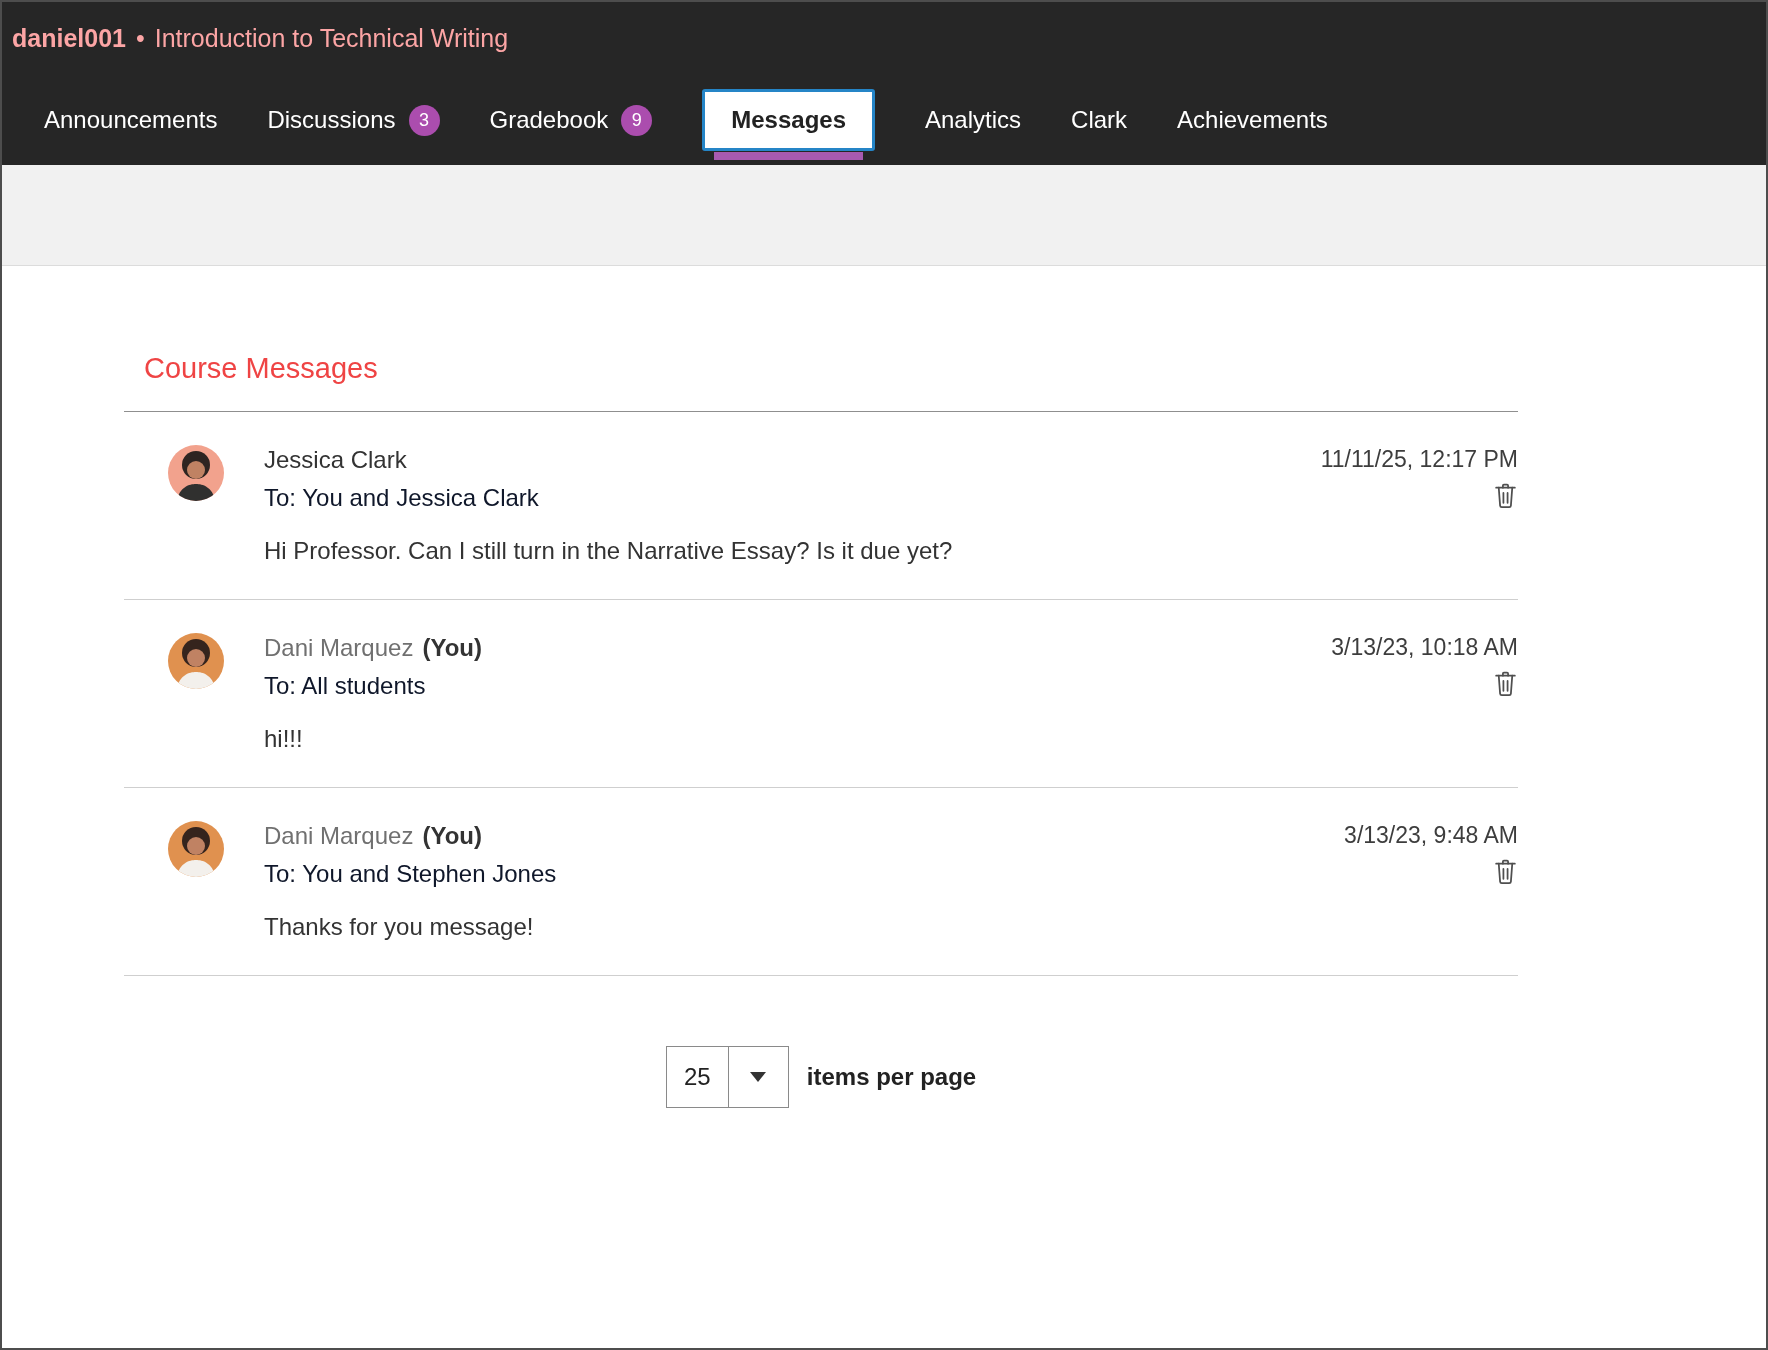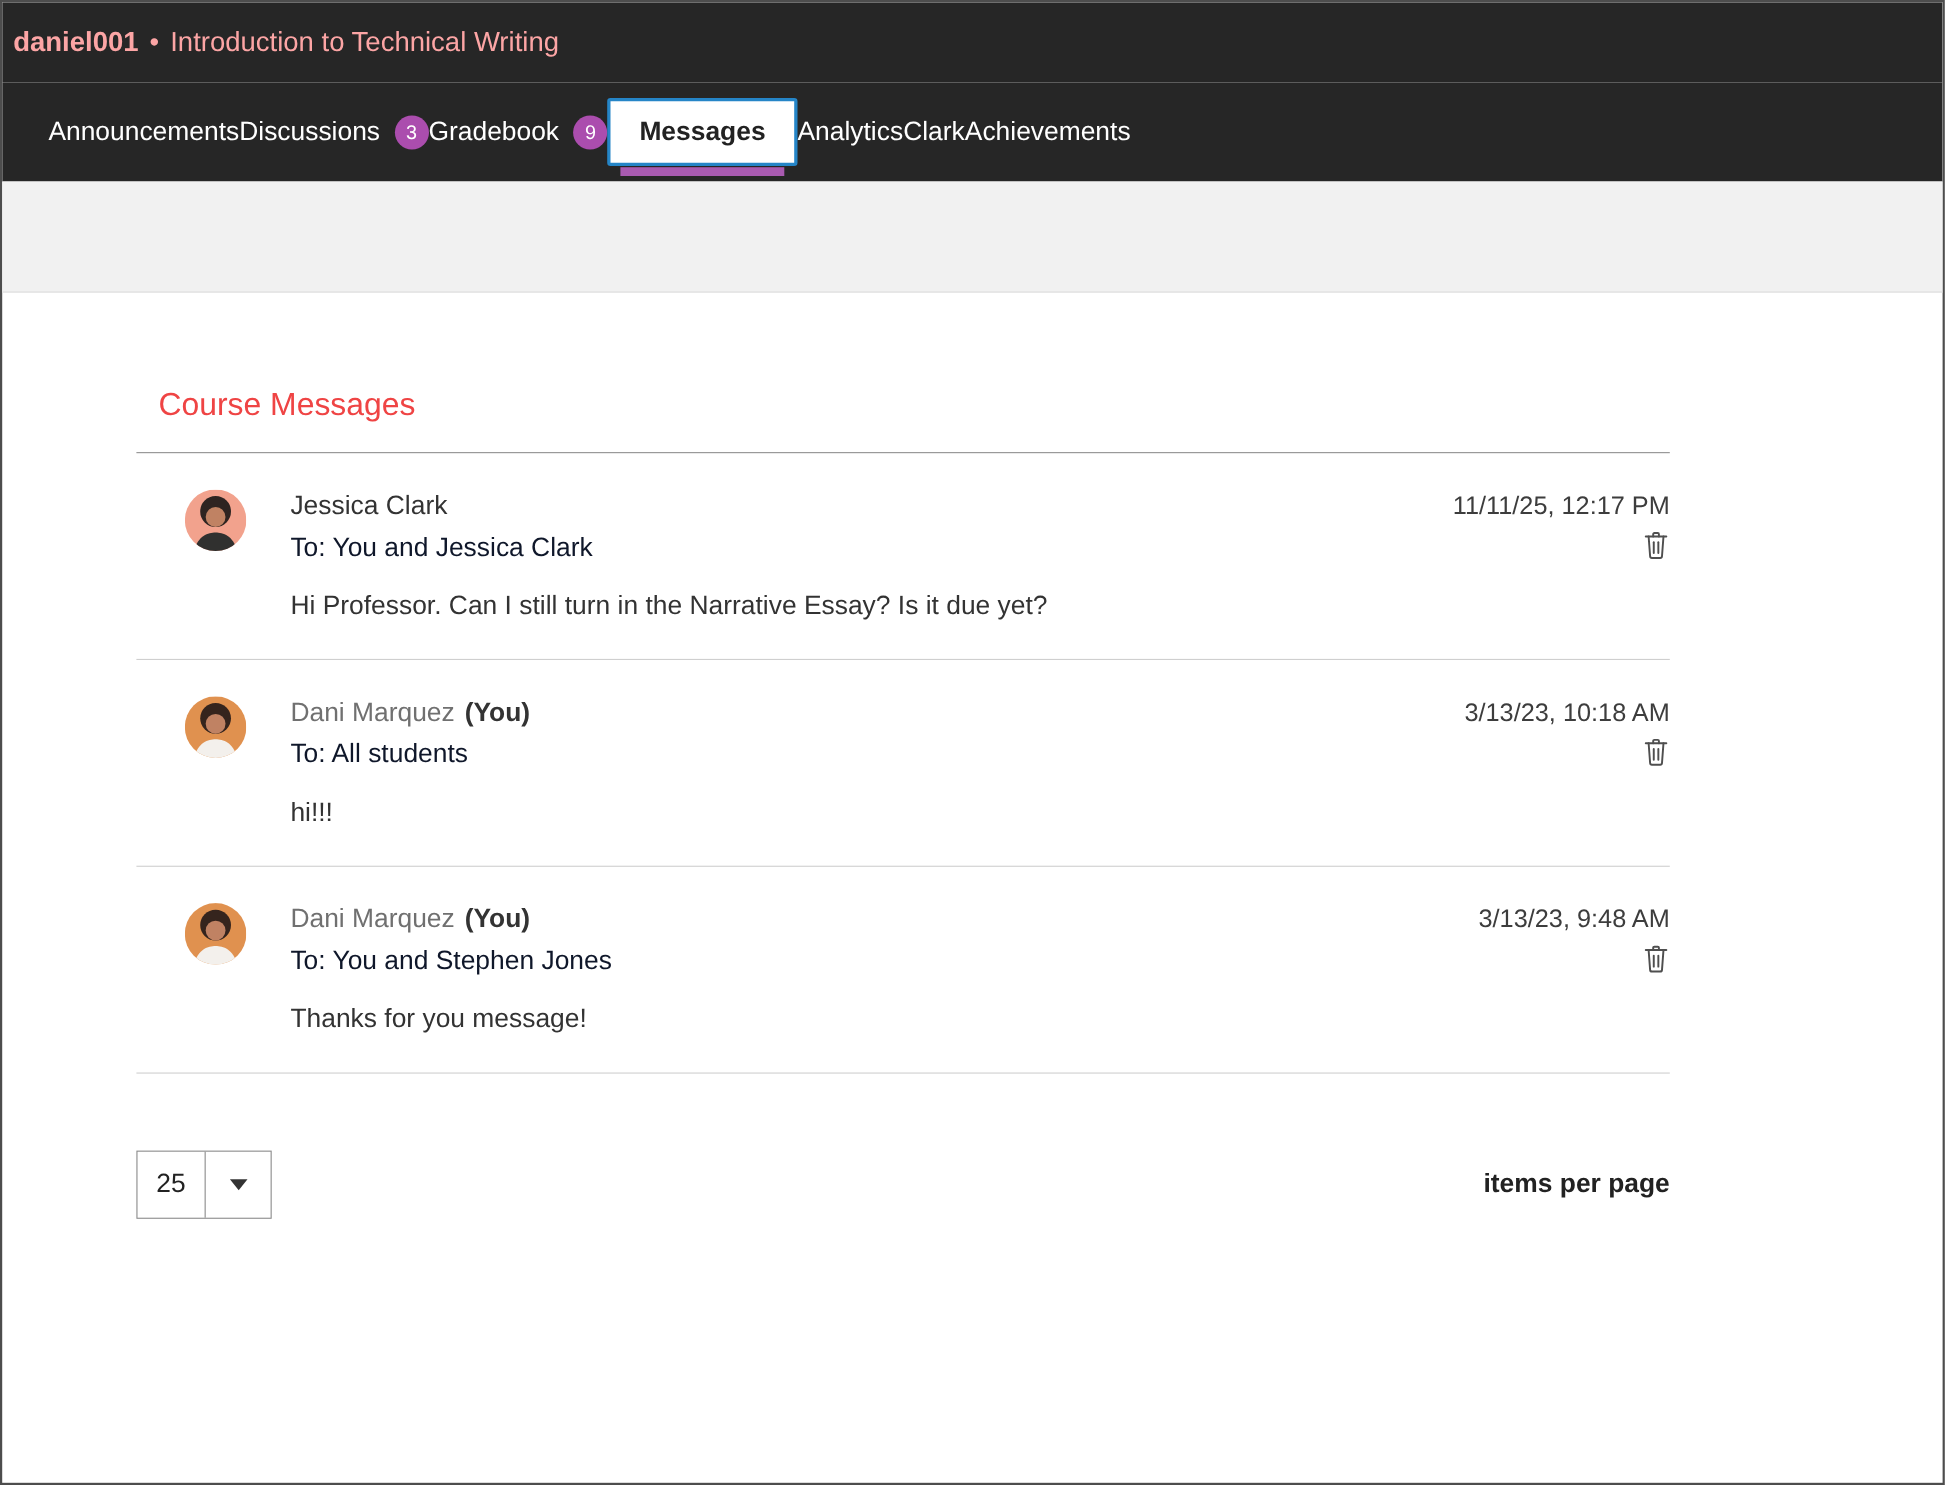--- a/index.html
+++ b/index.html
@@ -21,21 +21,21 @@
     padding: 0 10px;
     color: #fca5a5; font-size: 25px;
   }
   .topbar .username { font-weight: 700; }
   .topbar .sep { margin: 0 10px; }
 
   .navbar {
     background: var(--header-bg, #262626);
     height: 90px;
     display: flex; align-items: center;
-    padding-left: 42px; 
+    padding-left: 42px; gap: 50px;
   }
   .nav-item {
     color: #fff; font-size: 24px; text-decoration: none;
     display: inline-flex; align-items: center; cursor: pointer;
     white-space: nowrap;
   }
   .badge {
     background: var(--badge, #ab4dae); color: #fff;
     width: 31px; height: 31px; border-radius: 50%;
     display: inline-flex; align-items: center; justify-content: center;
@@ -77,21 +77,21 @@
   .sender-name.muted { font-weight: 400; color: #707070; }
   .you-suffix { font-weight: 700; color: #333; margin-left: 9px; }
   .msg-recipients { font-size: 24px; color: #0f172a; margin-top: 9px; }
   .msg-body { font-size: 24px; color: #333; margin-top: 25px; padding-bottom: 34px; }
 
   .msg-side { text-align: right; }
   .msg-timestamp { font-size: 23px; color: #3d3d3d; line-height: 1.3; }
   .trash-btn { background: none; border: 0; padding: 0; margin-top: 7px; cursor: pointer; }
 
   
-  .pagination { display: flex; align-items: center; justify-content: space-between; margin-top: 70px; }
+  .pagination { display: flex; align-items: center; justify-content: center; margin-top: 70px; }
   .page-size-select {
     display: flex; align-items: stretch;
     border: 1px solid #8a8a8a; height: 62px; background: #fff; cursor: pointer;
   }
   .ps-value { width: 61px; display: flex; align-items: center; justify-content: center; font-size: 24px; color: #222; }
   .ps-arrow { width: 60px; display: flex; align-items: center; justify-content: center; border-left: 1px solid #8a8a8a; }
   .tri { width: 0; height: 0; border-left: 8px solid transparent; border-right: 8px solid transparent; border-top: 10px solid #333; }
   .ps-label { margin-left: 18px; font-size: 24px; font-weight: 700; color: #222; }
 </style>
 </head>

